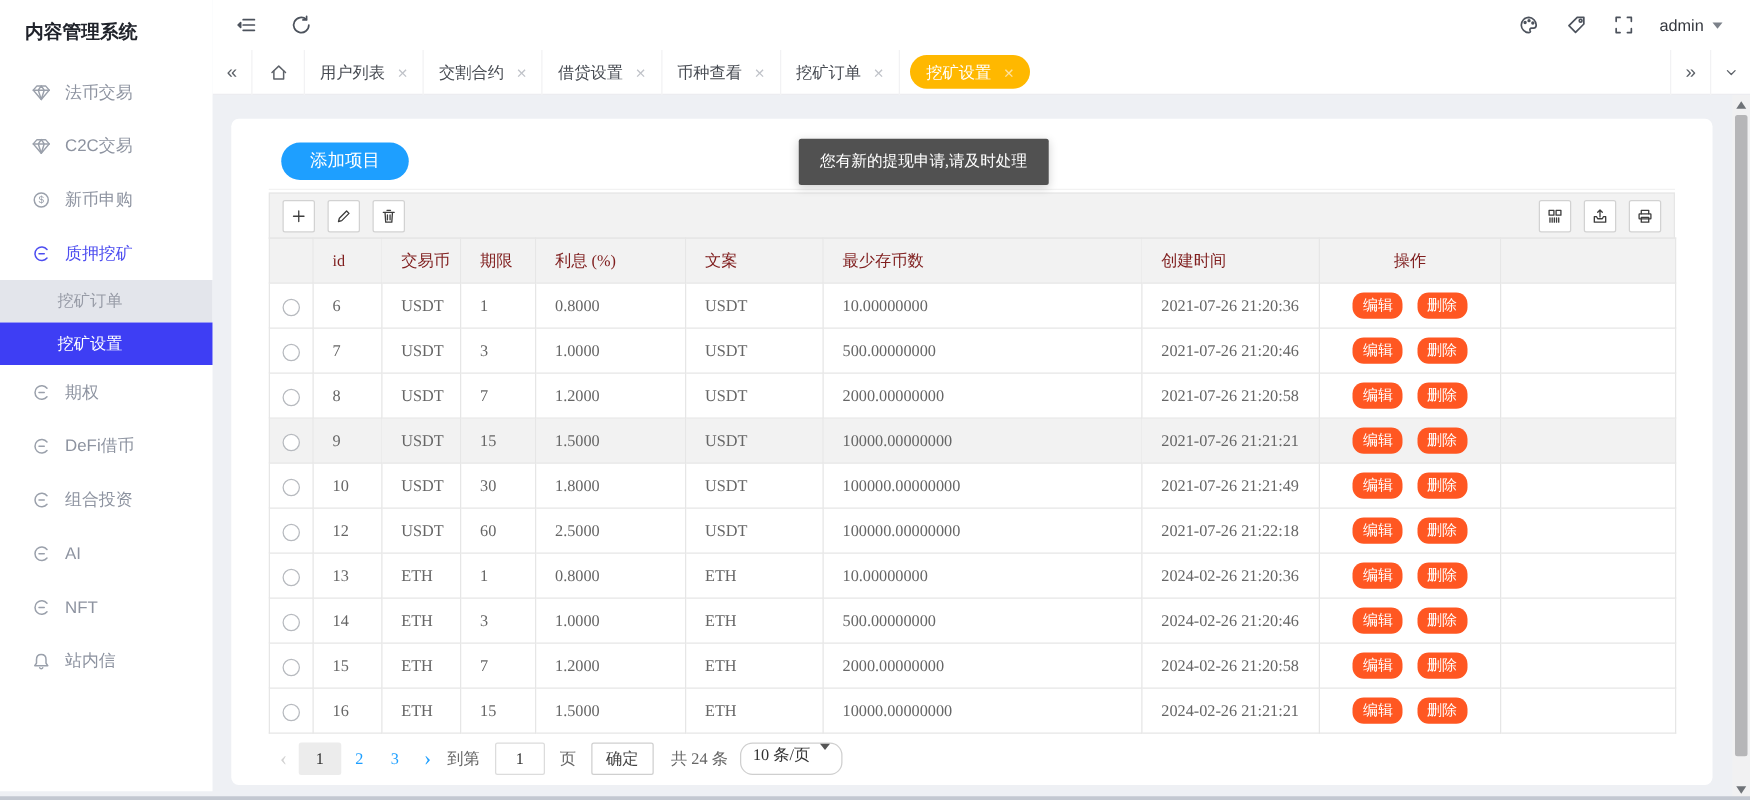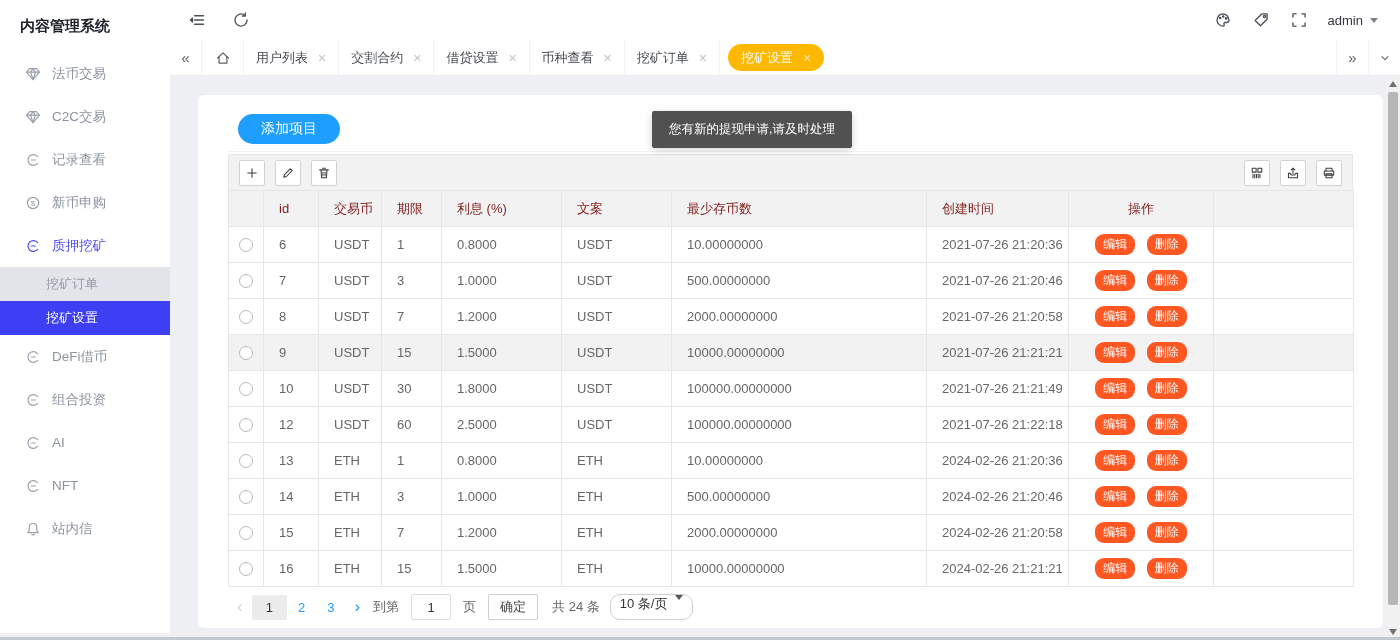--- a/index.html
+++ b/index.html
@@ -32,21 +32,21 @@
   .tab-home { width:42px; height:36px; display:flex; align-items:center; justify-content:center; border-right:1px solid #f2f2f4; cursor:pointer; color:#5d6269; }
   .tab-home svg { width:16px; height:16px; }
   .tab { height:36px; display:flex; align-items:center; padding:0 12px; font-size:13px; color:#474b52; border-right:1px solid #f2f2f4; cursor:pointer; white-space:nowrap; }
   .tab .tab-close { color:#c0c3c9; margin-left:10px; font-size:14px; line-height:1; }
   .tab.active { background:#ffb800; color:#fff; border:none; border-radius:15px; height:27px; margin:0 8px; padding:0 13px; }
   .tab.active .tab-close { color:#ffe2a0; }
   .tabbar-right { margin-left:auto; display:flex; }
 
   
   .content { position:absolute; left:170px; top:76px; right:0; bottom:0; background:#eef0f4; }
-  .card { position:absolute; left:28px; top:19px; width:1185px; height:533px; background:#fff; border-radius:6px; padding:0 30px; }
+  .card { position:absolute; left:15px; top:19px; width:1185px; height:533px; background:#fff; border-radius:6px; padding:0 30px;font-family:Liberation Serif, serif; }
   .card-top { height:57px; position:relative; border-bottom:1px solid #f2f2f2; }
   .add-btn { position:absolute; left:10px; top:19px; height:30px; padding:0 23px; background:#1e9fff; color:#fff; border:none; border-radius:16px; font-size:14px; font-family:inherit; cursor:pointer; }
   .toast { position:absolute; left:424px; top:16px; height:37px; padding:0 17px; background:rgba(68,68,68,0.93); color:#fff; font-size:12.5px; display:flex; align-items:center; border-radius:2px; box-shadow:0 2px 8px rgba(0,0,0,.18); white-space:nowrap; }
 
   .table-toolbar { margin-top:2px; height:37px; background:#f2f2f2; border:1px solid #e6e6e6; display:flex; align-items:center; padding:0 10px; }
   .icon-btn { width:26px; height:26px; background:#fff; border:1px solid #d2d2d2; border-radius:2px; display:flex; align-items:center; justify-content:center; color:#3c3c3c; margin-right:10px; cursor:pointer; }
   .icon-btn svg { width:14px; height:14px; }
   .toolbar-right { margin-left:auto; display:flex; }
   .toolbar-right .icon-btn { margin-right:0; margin-left:10px; }
 
@@ -101,46 +101,46 @@
           <svg viewBox="0 0 16 16" fill="none" stroke="currentColor" stroke-width="1.2" stroke-linecap="round" stroke-linejoin="round" width="100%" height="100%">
             <path d="M4.6 2.7h6.8l3 3.4L8 13.6 1.6 6.1z"></path>
             <path d="M1.6 6.1h12.8M8 13.6 5.6 6.1 8 2.7l2.4 3.4z"></path>
           </svg>
         </span>
     <span class="menu-label">C2C交易</span>
   </div>
       <div class="menu-item">
     <span class="mi">
           <svg viewBox="0 0 16 16" fill="none" stroke="currentColor" stroke-width="1.2" stroke-linecap="round" stroke-linejoin="round" width="100%" height="100%">
+            <circle cx="8" cy="8" r="5.6"></circle>
+            <text x="8" y="10.8" font-size="8" text-anchor="middle" fill="currentColor" stroke="none">$</text>
+          </svg>
+        </span>
+    <span class="menu-label">新币申购</span>
+  </div>
+      <div class="menu-item open">
+    <span class="mi">
+          <svg viewBox="0 0 16 16" fill="none" stroke="currentColor" stroke-width="1.2" stroke-linecap="round" stroke-linejoin="round" width="100%" height="100%">
             <path d="M12.6 4.6a5.4 5.4 0 1 0 0 6.8"></path>
             <path d="M6.2 8h4.2"></path>
           </svg>
         </span>
-    <span class="menu-label">记录查看</span>
-  </div>
-      <div class="menu-item">
-    <span class="mi">
-          <svg viewBox="0 0 16 16" fill="none" stroke="currentColor" stroke-width="1.2" stroke-linecap="round" stroke-linejoin="round" width="100%" height="100%">
-            <circle cx="8" cy="8" r="5.6"></circle>
-            <text x="8" y="10.8" font-size="8" text-anchor="middle" fill="currentColor" stroke="none">$</text>
-          </svg>
-        </span>
-    <span class="menu-label">新币申购</span>
-  </div>
-      <div class="menu-item open">
+    <span class="menu-label">质押挖矿</span>
+  </div>
+      <div class="submenu-item">挖矿订单</div>
+      <div class="submenu-item active">挖矿设置</div>
+      <div class="menu-item">
     <span class="mi">
           <svg viewBox="0 0 16 16" fill="none" stroke="currentColor" stroke-width="1.2" stroke-linecap="round" stroke-linejoin="round" width="100%" height="100%">
             <path d="M12.6 4.6a5.4 5.4 0 1 0 0 6.8"></path>
             <path d="M6.2 8h4.2"></path>
           </svg>
         </span>
-    <span class="menu-label">质押挖矿</span>
-  </div>
-      <div class="submenu-item">挖矿订单</div>
-      <div class="submenu-item active">挖矿设置</div>
+    <span class="menu-label">期权</span>
+  </div>
       <div class="menu-item">
     <span class="mi">
           <svg viewBox="0 0 16 16" fill="none" stroke="currentColor" stroke-width="1.2" stroke-linecap="round" stroke-linejoin="round" width="100%" height="100%">
             <path d="M12.6 4.6a5.4 5.4 0 1 0 0 6.8"></path>
             <path d="M6.2 8h4.2"></path>
           </svg>
         </span>
     <span class="menu-label">DeFi借币</span>
   </div>
       <div class="menu-item">

